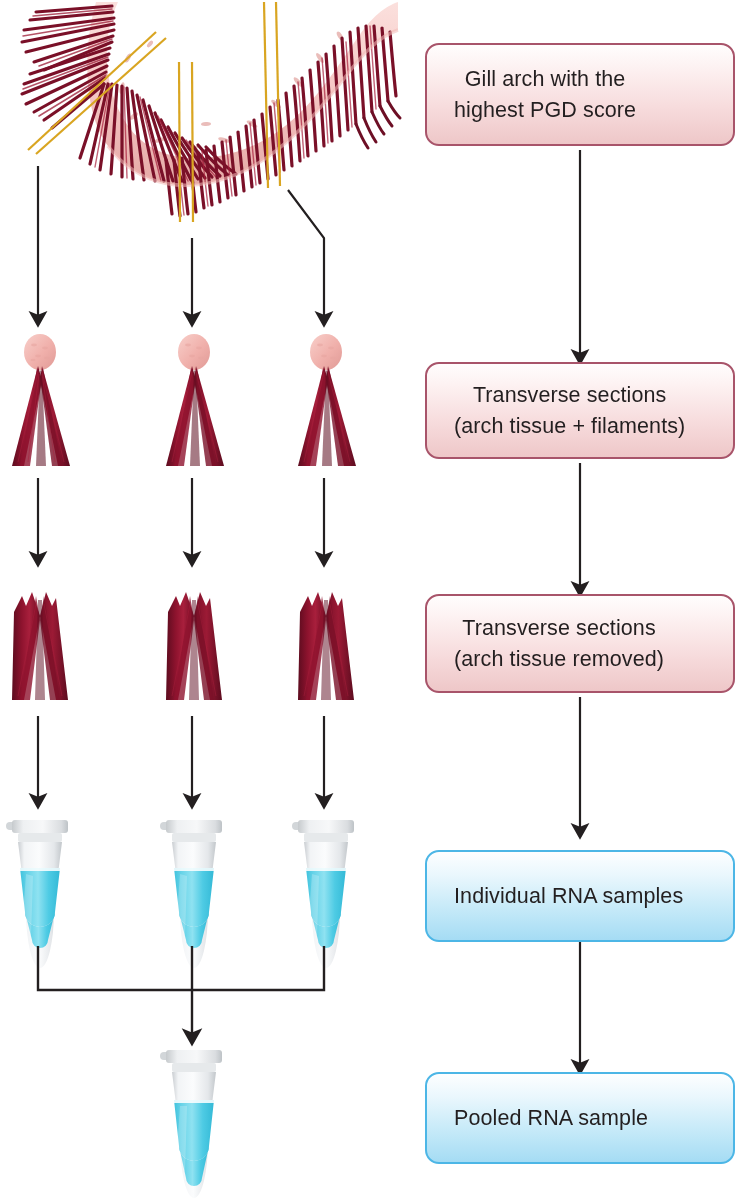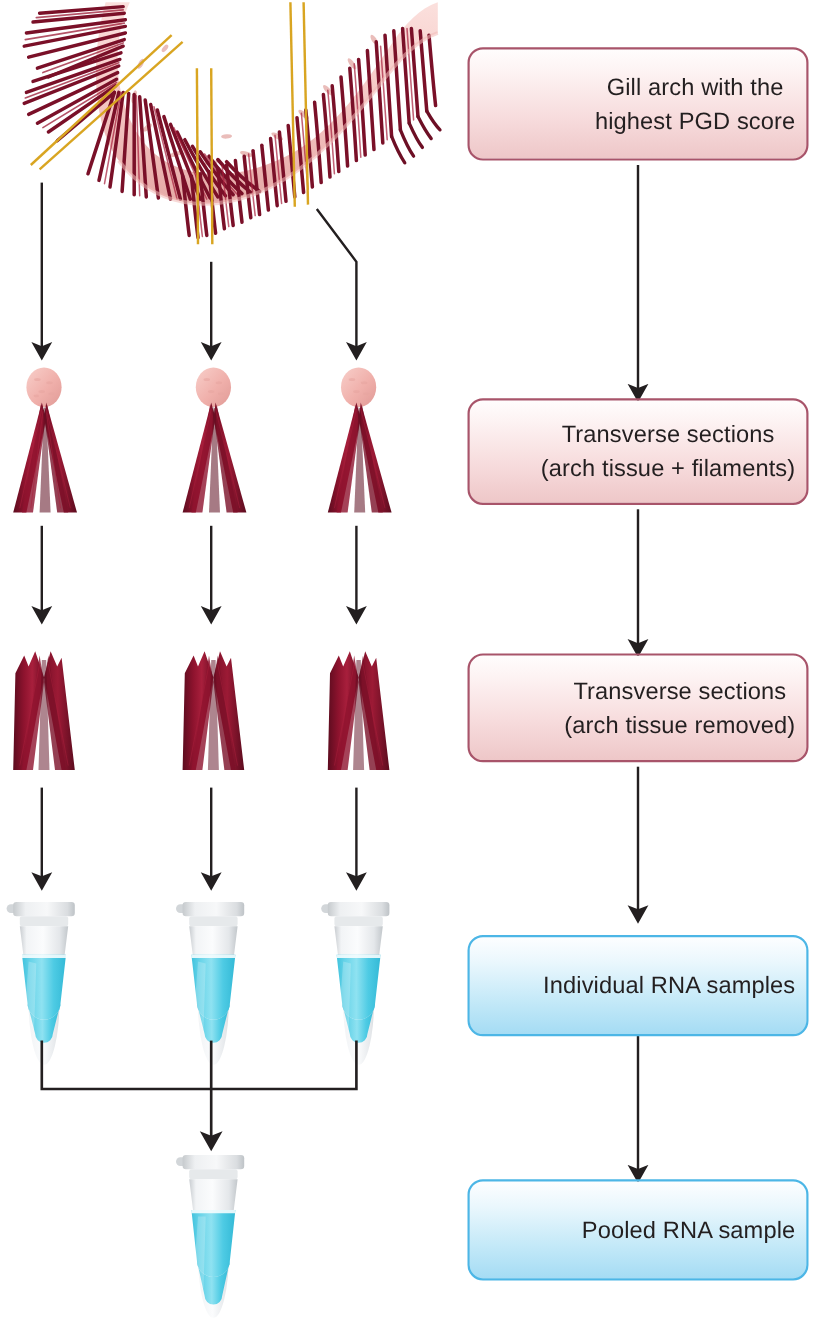--- a/index.html
+++ b/index.html
@@ -25,21 +25,21 @@
     width: 739px;
     height: 1202px;
   }
   
   .flowbox {
     position: absolute;
     box-sizing: border-box;
     border-radius: 14px;
     display: flex;
     align-items: center;
-    justify-content: flex-end;
+    justify-content: flex-start;
     text-align: center;
     font-size: 21.5px;
     line-height: 31px;
     color: #231f20;
     letter-spacing: 0.1px;
     padding-left: 17px;
   }
   .flowbox.pink {
     border: 2px solid #a8546a;
     background: linear-gradient(to bottom, #fffdfd 0%, #fdf2f2 22%, #f7dcdd 62%, #eec7c8 100%);

